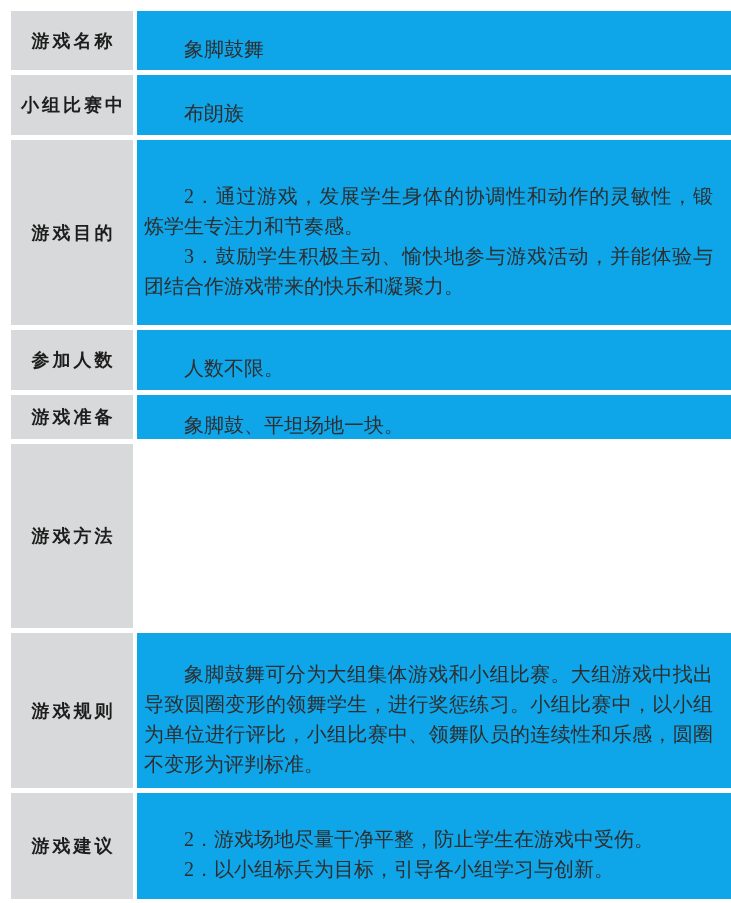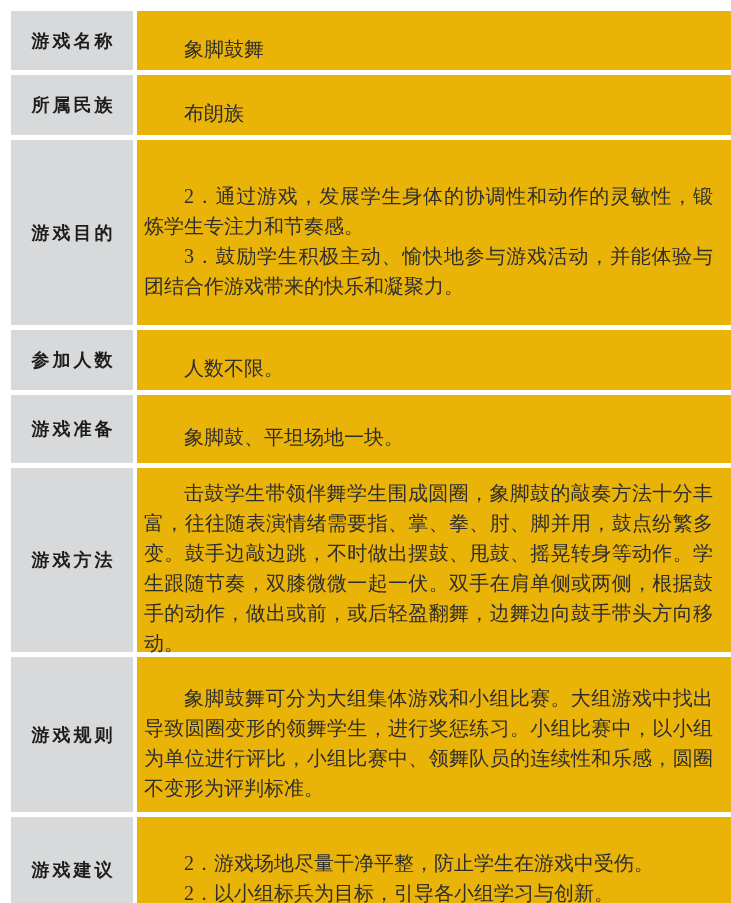--- a/index.html
+++ b/index.html
@@ -23,42 +23,42 @@
   }
   .row {
     display: flex;
     gap: 4px;
     margin-bottom: 5px;
   }
   .h1 { height: 59px; }
   .h2 { height: 60px; }
   .h3 { height: 185px; }
   .h4 { height: 60px; }
-  .h5 { height: 68px; }
+  .h5 { height: 44px; }
   .h6 { height: 184px; }
   .h7 { height: 155px; }
   .h8 { height: 106px; }
   .label-cell {
     width: 122px;
     flex: 0 0 122px;
     background: #d8d9da;
     display: flex;
     align-items: center;
     justify-content: center;
     font-family: Liberation Sans, sans-serif;
     font-weight: bold;
     font-size: 18px;
     letter-spacing: 3px;
     text-indent: 3px; 
     color: #1d1d1d;
     white-space: nowrap;
   }
   .content-cell {
     flex: 1 1 auto;
-    background: #eab308;
+    background: #0ea5e9;
     display: flex;
     flex-direction: column;
     justify-content: center;
     padding: 16px 18px 0 7px;
     font-size: 20px;
     line-height: 30px;
     text-align: justify;
     color: #2e2e2e;
   }
   .content-cell p {
@@ -75,21 +75,21 @@
     <div class="label-cell">
       <span>游戏名称</span>
     </div>
     <div class="content-cell">
       <p>象脚鼓舞</p>
     </div>
   </div>
 
   <div class="row h2">
     <div class="label-cell">
-      <span>所属民族</span>
+      <span>小组比赛中</span>
     </div>
     <div class="content-cell">
       <p>布朗族</p>
     </div>
   </div>
 
   <div class="row h3">
     <div class="label-cell">
       <span>游戏目的</span>
     </div>
@@ -114,23 +114,20 @@
     </div>
     <div class="content-cell">
       <p>象脚鼓、平坦场地一块。</p>
     </div>
   </div>
 
   <div class="row h6">
     <div class="label-cell">
       <span>游戏方法</span>
     </div>
-    <div class="content-cell">
-      <p>击鼓学生带领伴舞学生围成圆圈，象脚鼓的敲奏方法十分丰富，往往随表演情绪需要指、掌、拳、肘、脚并用，鼓点纷繁多变。鼓手边敲边跳，不时做出摆鼓、甩鼓、摇晃转身等动作。学生跟随节奏，双膝微微一起一伏。双手在肩单侧或两侧，根据鼓手的动作，做出或前，或后轻盈翻舞，边舞边向鼓手带头方向移动。</p>
-    </div>
   </div>
 
   <div class="row h7">
     <div class="label-cell">
       <span>游戏规则</span>
     </div>
     <div class="content-cell">
       <p>象脚鼓舞可分为大组集体游戏和小组比赛。大组游戏中找出导致圆圈变形的领舞学生，进行奖惩练习。小组比赛中，以小组为单位进行评比，小组比赛中、领舞队员的连续性和乐感，圆圈不变形为评判标准。</p>
     </div>
   </div>

